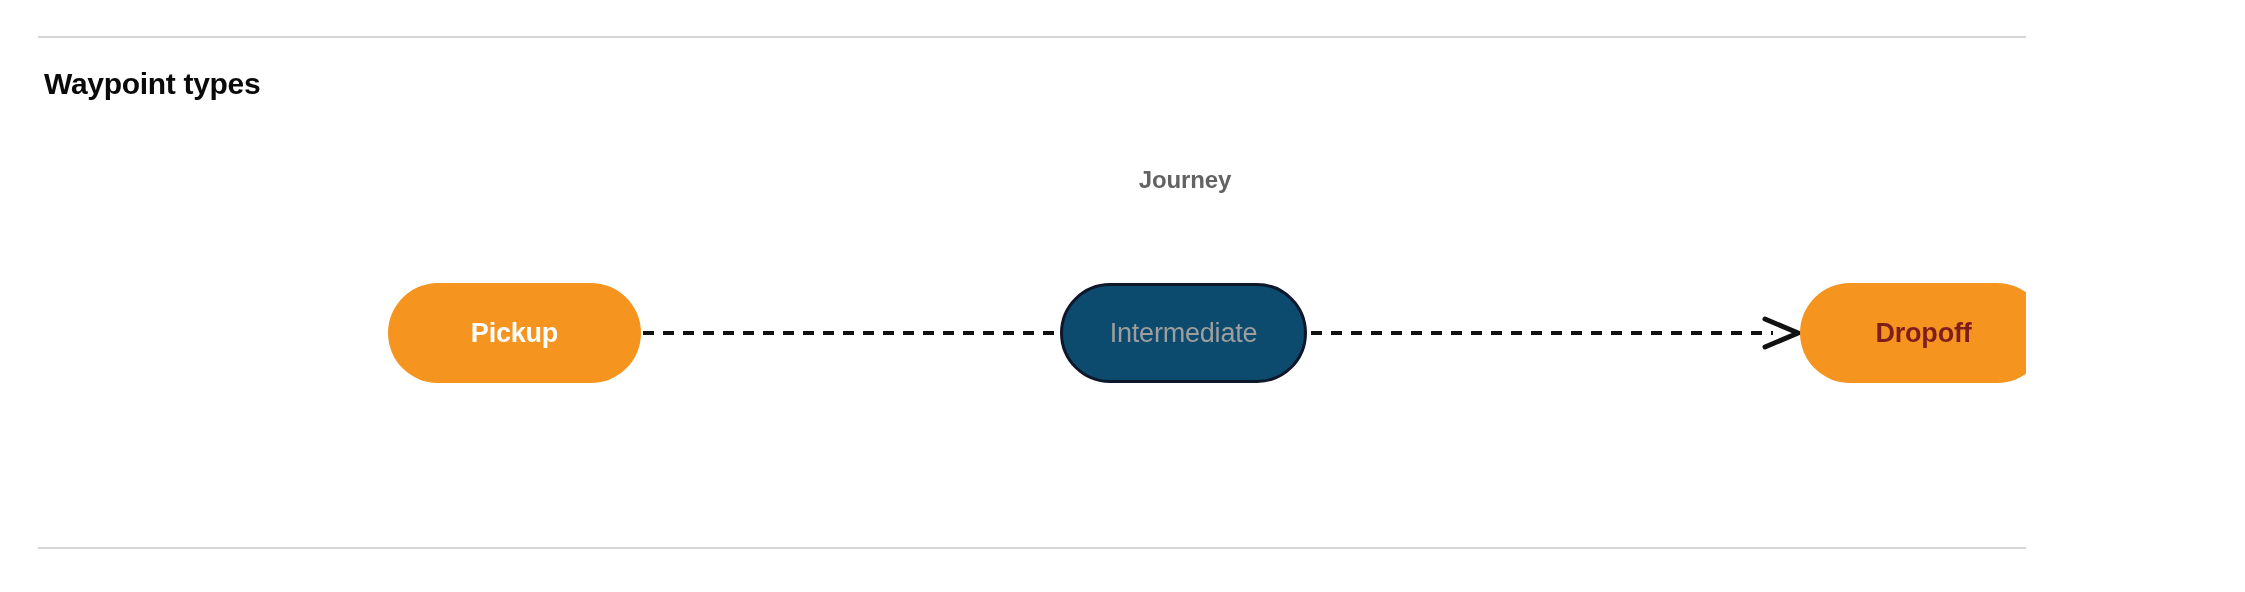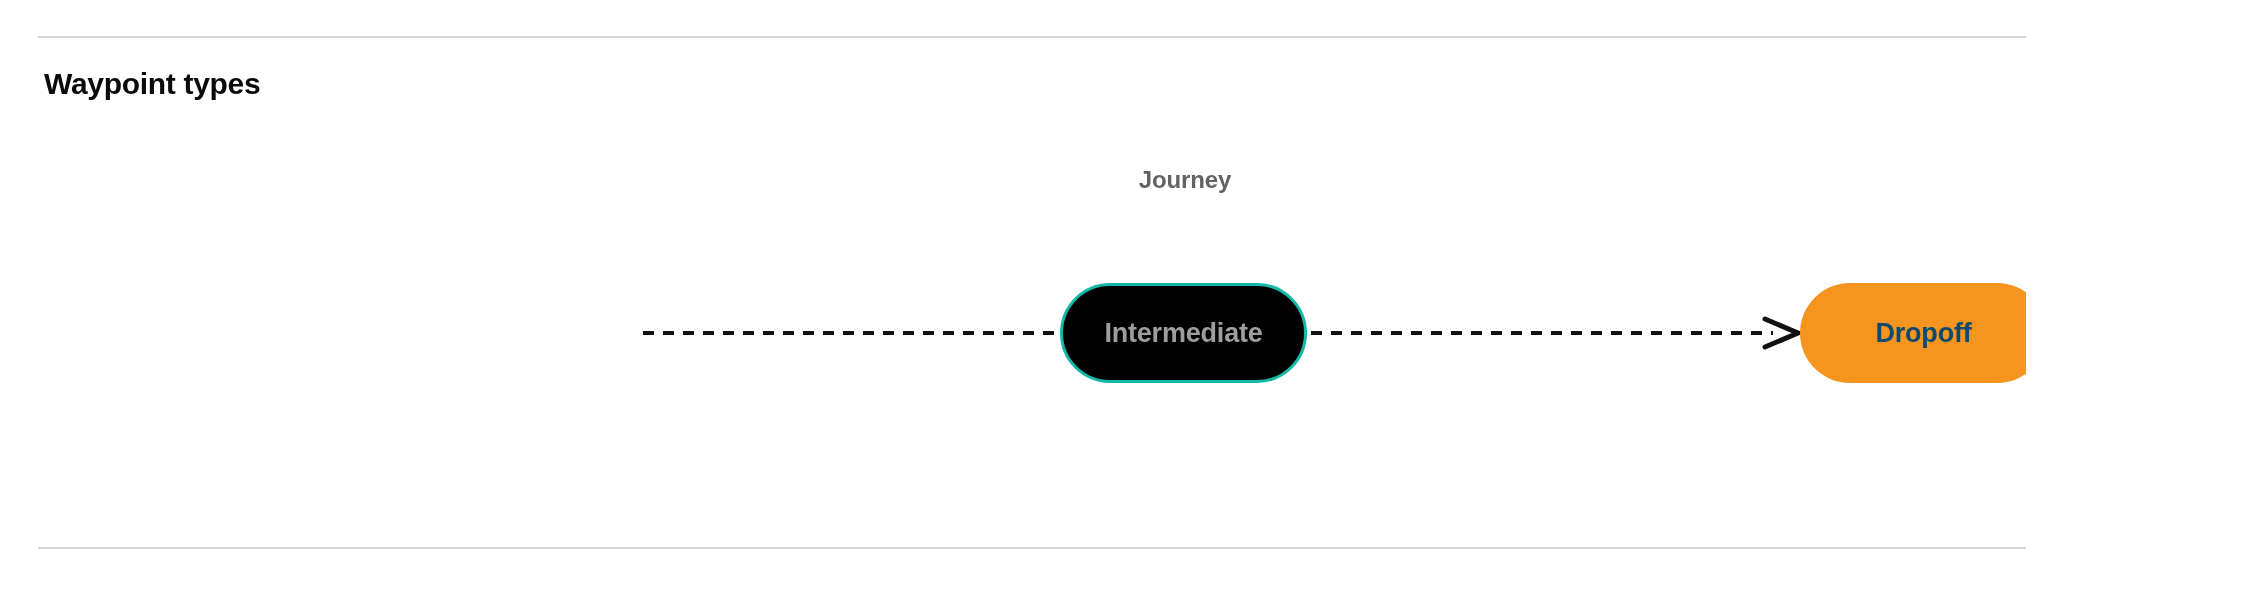--- a/index.html
+++ b/index.html
@@ -86,31 +86,31 @@
     left: 345px;
     width: 253px;
     background: #f5941f;
     color: #ffffff;
     font-weight: bold;
   }
 
   .node-intermediate {
     left: 1017px;
     width: 247px;
-    background: #000000;
-    border: 3px solid #14b8a6;
+    background: #0c4a6e;
+    border: 3px solid #0f172a;
     color: #9e9e9e;
-    font-weight: bold;
+    font-weight: normal;
   }
 
   .node-dropoff {
     left: 1757px;
     width: 247px;
     background: #f5941f;
-    color: #0c4a6e;
+    color: #7f1d1d;
     font-weight: bold;
   }
 
   
   .connectors {
     position: absolute;
     left: 0;
     top: 0;
     width: 2245px;
     height: 592px;
@@ -131,20 +131,23 @@
     <div class="journey-label">Journey</div>
 
     <svg class="connectors" width="2245" height="592" viewBox="0 0 2245 592" xmlns="http://www.w3.org/2000/svg">
 
       <line x1="600" y1="333" x2="1014" y2="333" stroke="#111111" stroke-width="4" stroke-dasharray="11 9" stroke-linecap="butt"></line>
 
       <line x1="1268" y1="333" x2="1730" y2="333" stroke="#111111" stroke-width="4" stroke-dasharray="11 9" stroke-linecap="butt"></line>
       <polyline points="1722,319 1755,333 1722,347" fill="none" stroke="#111111" stroke-width="5" stroke-linecap="round" stroke-linejoin="miter"></polyline>
     </svg>
 
+    <div class="node node-pickup">
+      <span>Pickup</span>
+    </div>
 
     <div class="node node-intermediate">
       <span>Intermediate</span>
     </div>
 
     <div class="node node-dropoff">
       <span>Dropoff</span>
     </div>
 
   </div>

